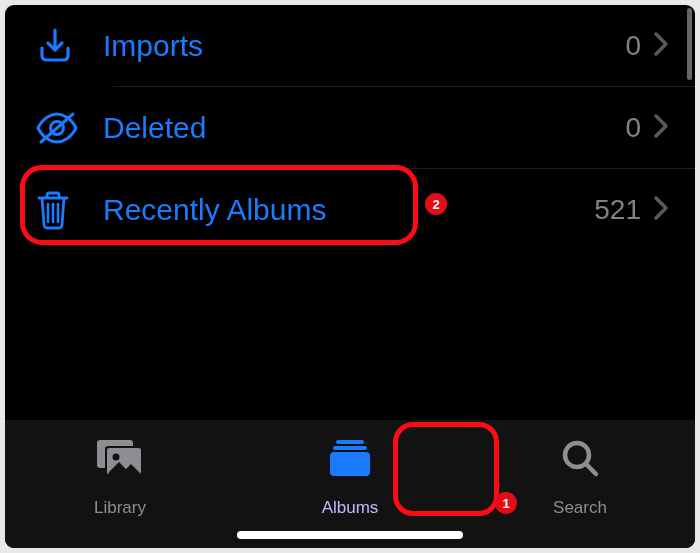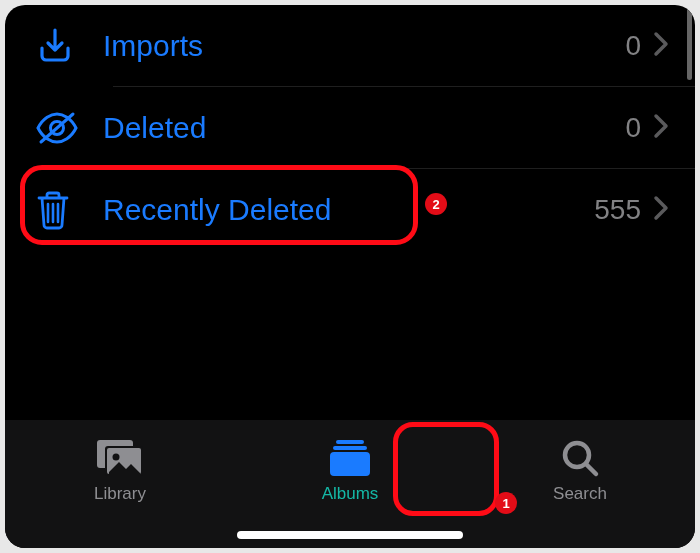--- a/index.html
+++ b/index.html
@@ -10,21 +10,21 @@
     font-family: -apple-system, BlinkMacSystemFont, "Helvetica Neue", Arial, sans-serif;
     display: flex;
     align-items: center;
     justify-content: center;
     overflow: hidden;
   }
   .device-frame {
     width: 690px;
     height: 543px;
     background: #000;
-    border-radius: 20px;
+    border-radius: 9px;
     position: relative;
     overflow: hidden;
   }
   .scrollbar {
     position: absolute;
     right: 3px;
     top: 3px;
     width: 5px;
     height: 72px;
     background: #666;
@@ -111,23 +111,23 @@
     padding-top: 16px;
   }
   .tab {
     width: 150px;
     display: flex;
     flex-direction: column;
     align-items: center;
     color: #8e8e92;
     position: relative;
   }
-  .tab.active { color: #14b8a6; }
+  .tab.active { color: #c4b5fd; }
   .tab .tab-icon { height: 44px; display:flex; align-items:center; justify-content:center; }
-  .tab .tab-label { font-size: 17px; margin-top: 4px; }
+  .tab .tab-label { font-size: 17px; margin-top: 18px; }
 
   .highlight-box-tab {
     position: absolute;
     border: 5px solid #ff0b16;
     border-radius: 20px;
     pointer-events: none;
     left: 388px;
     bottom: 32px;
     width: 106px;
     height: 94px;
@@ -190,22 +190,22 @@
       <div class="row-sep"></div>
     </div>
 
     <div class="row">
       <span class="icon-wrap">
         <svg width="36" height="40" viewBox="0 0 36 40" fill="none">
           <path d="M4 8 h28 M12 8 v-3 a2 2 0 0 1 2 -2 h8 a2 2 0 0 1 2 2 v3 M7 8 l2 27 a3 3 0 0 0 3 3 h12 a3 3 0 0 0 3 -3 l2 -27" stroke="#1a7bff" stroke-width="2.8" fill="none" stroke-linecap="round" stroke-linejoin="round"></path>
           <path d="M13 14 v18 M18 14 v18 M23 14 v18" stroke="#1a7bff" stroke-width="2.6" stroke-linecap="round"></path>
         </svg>
       </span>
-      <span class="label">Recently Deleted</span>
-      <span class="count">555</span>
+      <span class="label">Recently Albums</span>
+      <span class="count">521</span>
       <span class="chev">
         <svg width="16" height="26" viewBox="0 0 16 26">
             <path d="M3 3 l10 10 l-10 10" stroke="#5a5a5c" stroke-width="3.5" fill="none" stroke-linecap="round" stroke-linejoin="round"></path>
           </svg>
       </span>
     </div>
 
   </div>
 
   <div class="highlight-box-row"></div>

